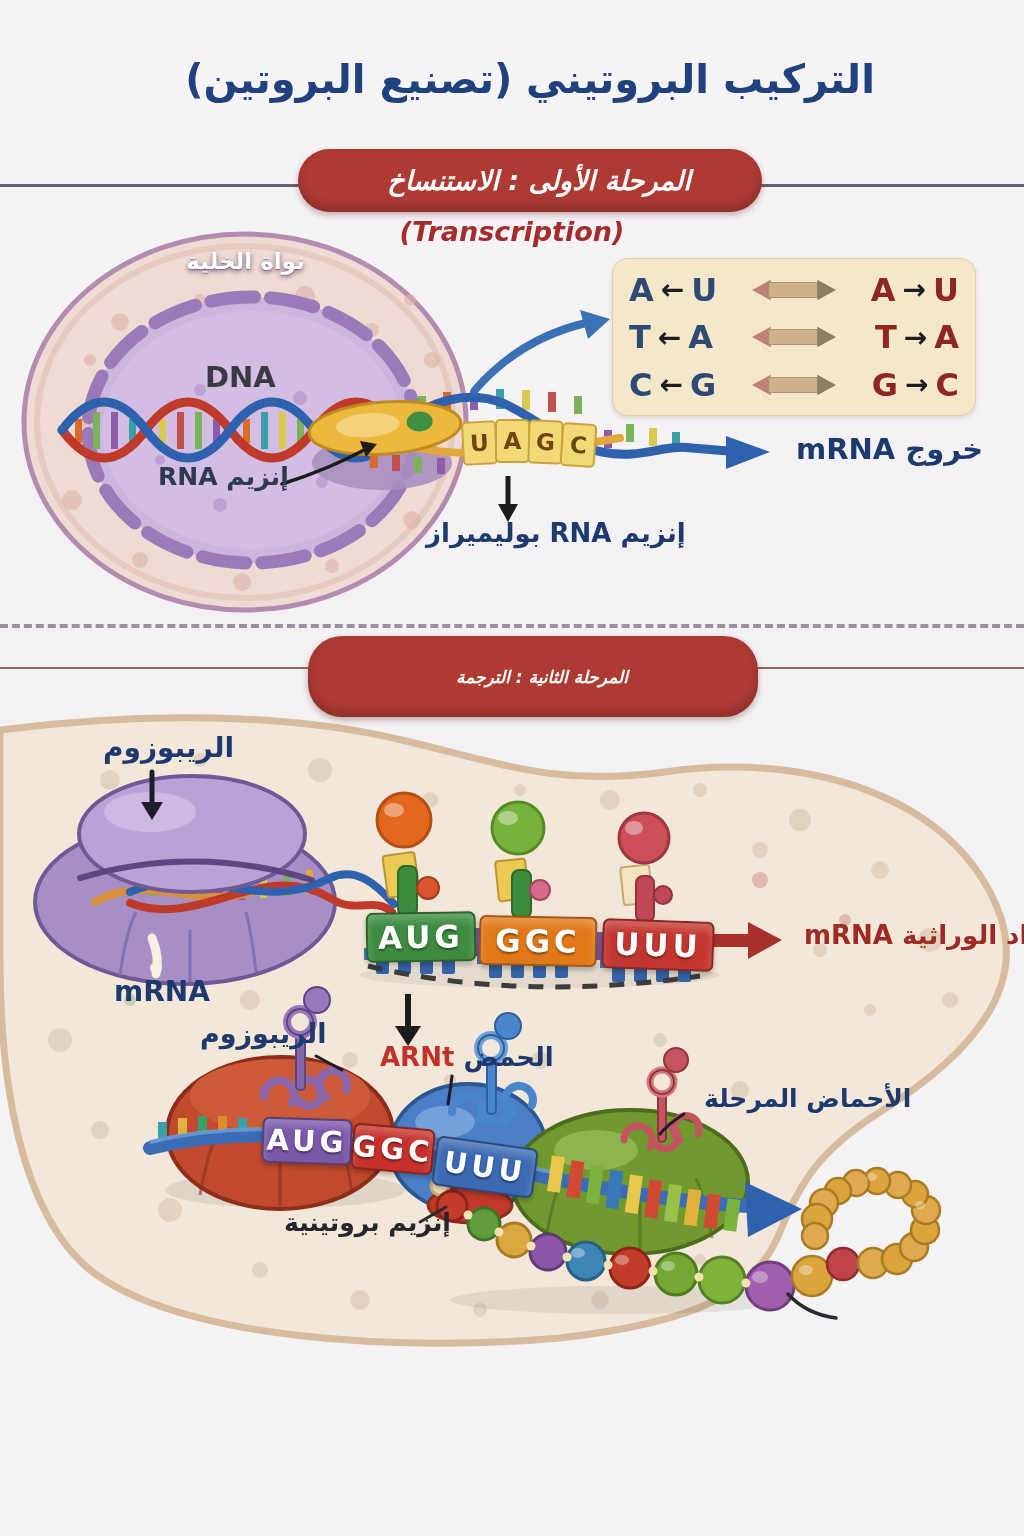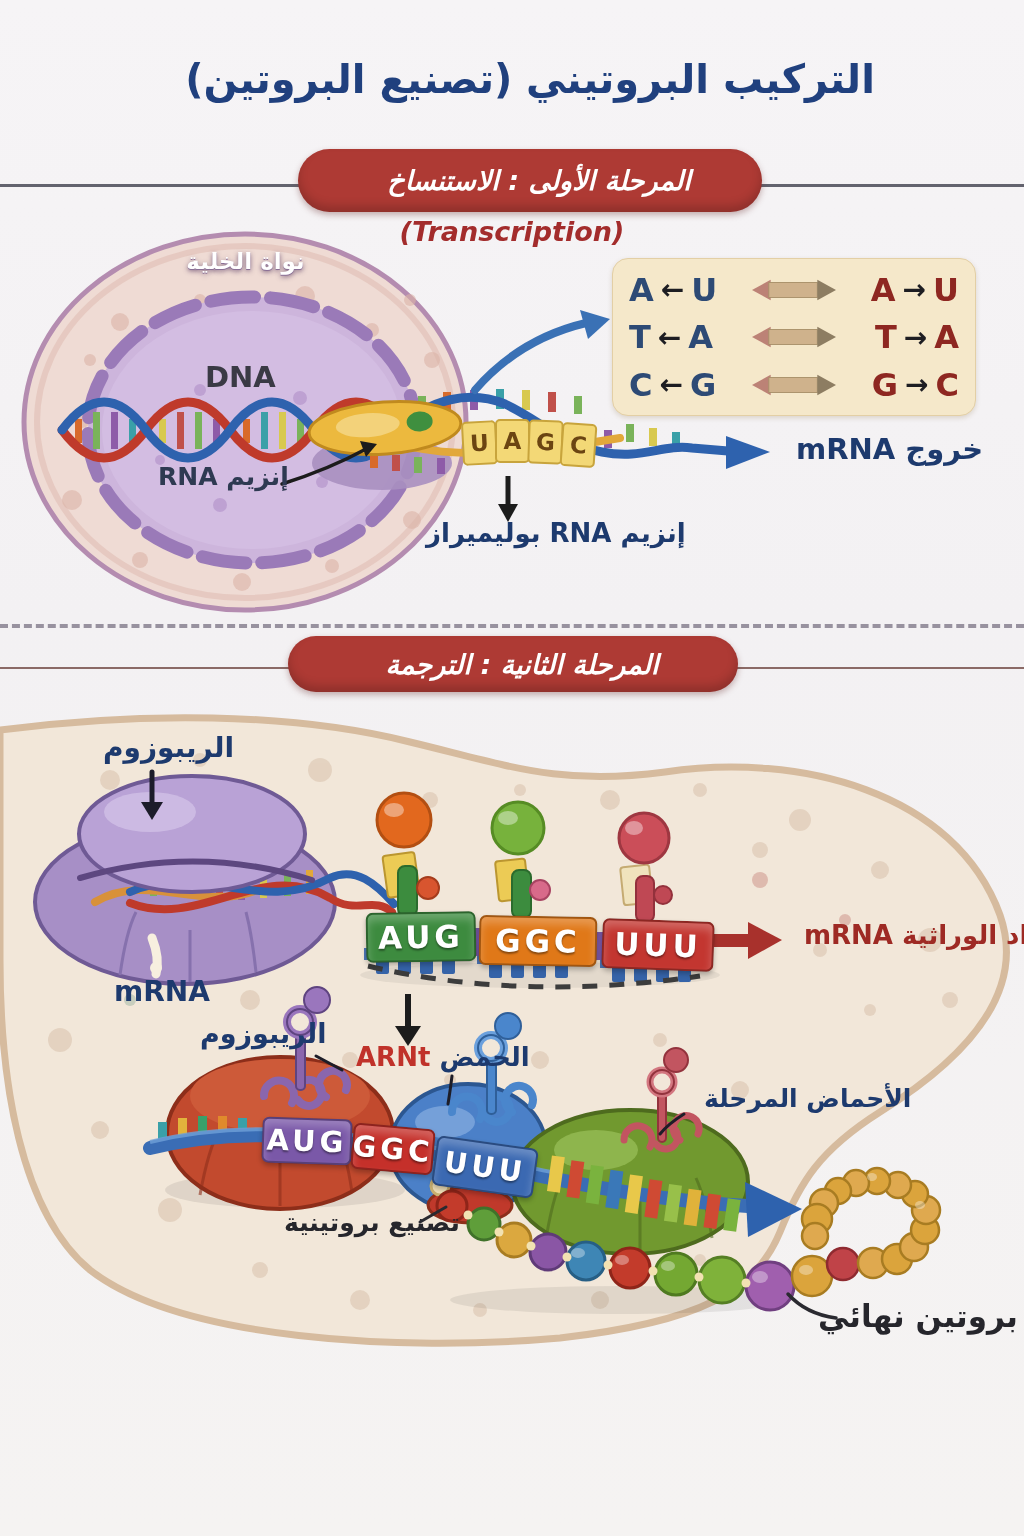--- a/index.html
+++ b/index.html
@@ -10,21 +10,21 @@
   .ovl{position:absolute;z-index:2;font-weight:bold;white-space:nowrap;}
   .rtl{direction:rtl;padding-left:18px;}
   .title{left:0;top:56px;width:1024px;text-align:center;font-size:40px;color:#20407e;letter-spacing:.5px;}
   .hline{position:absolute;left:0;width:1024px;height:0;z-index:1;}
   .line1{top:184px;border-top:3px solid #63636e;}
   .dashline{top:624px;border-top:4px dashed #98929f;}
   .line2{top:667px;border-top:2px solid #8b6a66;}
   .banner{position:absolute;z-index:2;display:flex;align-items:center;justify-content:center;
           color:#fff;border-radius:34px;font-weight:bold;box-shadow:0 3px 6px rgba(100,40,40,.35), inset 0 -6px 10px rgba(0,0,0,.18);font-style:italic;}
   .banner1{left:298px;top:149px;width:446px;height:63px;font-size:27px;}
-  .banner2{left:288px;top:636px;width:432px;height:56px;font-size:27px;}
+  .banner2{left:308px;top:636px;width:432px;height:81px;font-size:17px;}
   .subtitle{font-style:italic;font-size:27px;color:#a32c2c;width:1024px;left:0;text-align:center;}
   .sub1{top:216px;} .sub2{top:703px;}
   .pairbox{position:absolute;z-index:2;left:612px;top:258px;width:364px;height:158px;background:#f5e8ca;
            border:1px solid #e3cfa5;border-radius:16px;box-shadow:0 2px 5px rgba(120,90,40,.2);
            display:flex;flex-direction:column;justify-content:space-evenly;padding:2px 16px;box-sizing:border-box;}
   .prow{display:flex;align-items:center;justify-content:space-between;font-size:32px;font-weight:bold;}
   .pl{color:#2d4a75;} .pr{color:#8e2721;}
   .parrow{color:#1d1d22;font-size:28px;padding:0 7px;font-weight:bold;}
   .pgrp{display:flex;align-items:center;}
   .lblW{color:#fff;text-shadow:0 1px 0 #8a6f96,0 2px 5px rgba(90,60,100,.8);font-size:23px;}
@@ -476,24 +476,23 @@
 
   <div class="codon ct" style="left: 366px; top: 912px; width: 106px; transform: rotate(-1deg); background-color: rgb(61, 139, 63);">AUG</div>
   <div class="codon ct" style="left: 479px; top: 916px; width: 114px; transform: rotate(1deg); background-color: rgb(224, 120, 24);">GGC</div>
   <div class="codon ct" style="left: 602px; top: 920px; width: 108px; transform: rotate(2deg); background-color: rgb(195, 54, 48);">UUU</div>
 
   <div class="ovl dred rtl" style="left:786px;top:920px;font-size:26px;">المواد الوراثية mRNA</div>
 
   <div class="ovl navy rtl" style="left:182px;top:1018px;font-size:27px;">الريبوزوم</div>
   <div class="ovl rtl" style="left:338px;top:1042px;font-size:26px;">
     <span class="navy">الحمض</span>
-    <span style="color:#c0322a;">ARNt</span>
+    <span style="color:#c0322a;margin-left:24px;">ARNt</span>
   </div>
   <div class="ovl navy rtl" style="left:686px;top:1084px;font-size:25px;">الأحماض المرحلة</div>
 
   <div class="codon cb" style="left: 262px; top: 1118px; width: 86px; transform: rotate(2deg); background-color: rgb(122, 88, 168);">AUG</div>
   <div class="codon cb" style="left: 352px; top: 1126px; width: 78px; transform: rotate(5deg); background-color: rgb(197, 48, 42);">GGC</div>
   <div class="codon cb" style="left: 434px; top: 1142px; width: 98px; height: 46px; transform: rotate(8deg); background-color: rgb(59, 105, 178);">UUU</div>
 
-  <div class="ovl dark rtl" style="left:266px;top:1208px;font-size:25px;">تصنيع بروتينية</div>
-  <div class="ovl dark rtl" style="left:800px;top:1298px;font-size:31px;">بروتين نهائي</div>
+  <div class="ovl dark rtl" style="left:266px;top:1208px;font-size:25px;">إنزيم بروتينية</div>
 
 </div>
 
 </body></html>

